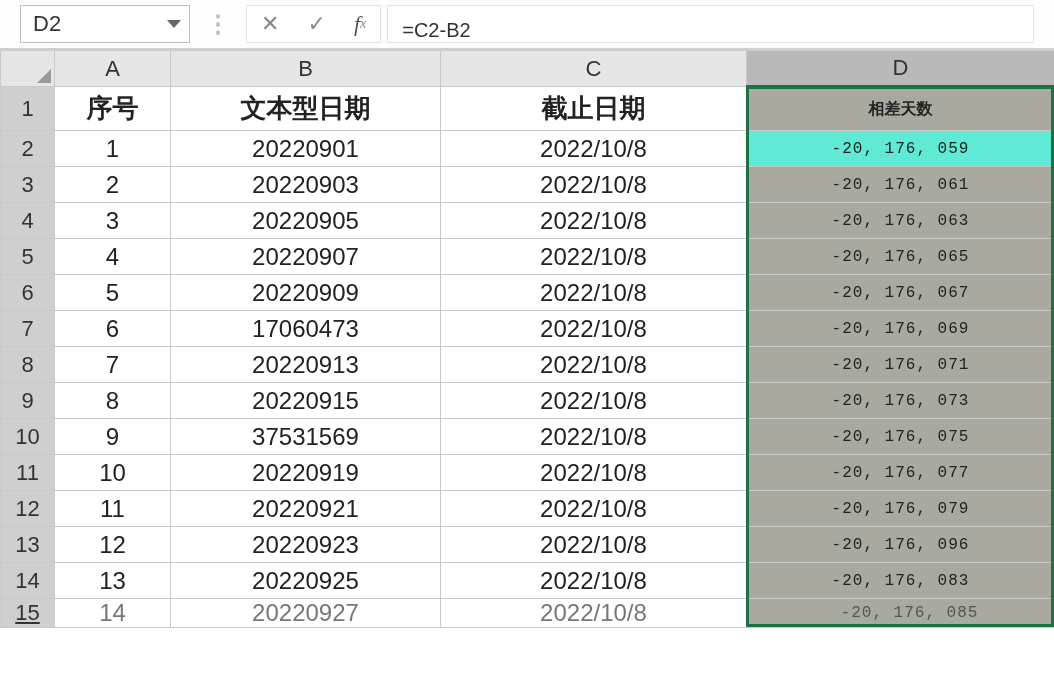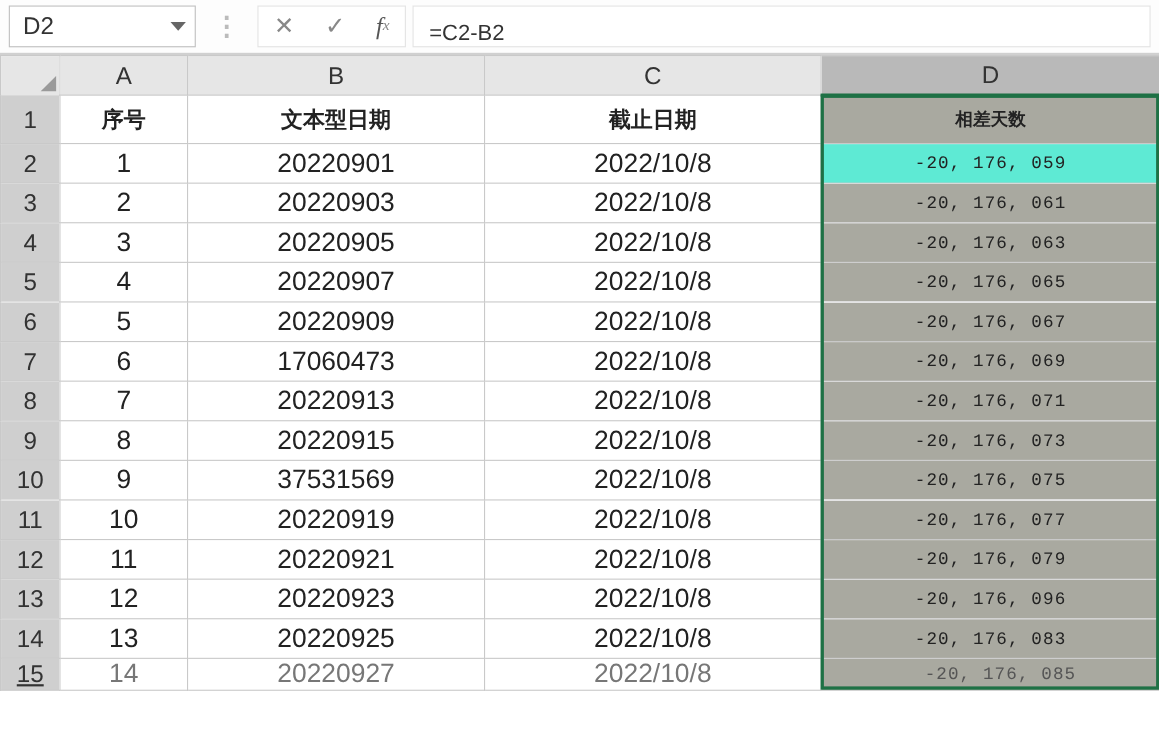--- a/index.html
+++ b/index.html
@@ -11,21 +11,21 @@
     height: 673px;
   }
 
   
   .formula-bar {
     display: flex;
     align-items: center;
     height: 50px;
     border-bottom: 2px solid #d0d0d0;
     background: #fdfdfd;
-    padding: 6px 8px;
+    padding: 6px 20px;
     gap: 6px;
   }
   .name-box {
     width: 170px;
     height: 38px;
     border: 1px solid #bfbfbf;
     background: #fff;
     display: flex;
     align-items: center;
     justify-content: space-between;
@@ -122,21 +122,21 @@
   col.cA { width: 116px; }
   col.cB { width: 270px; }
   col.cC { width: 306px; }
   col.cD { width: 308px; }
 
   .grid thead .colhdr { height: 30px; }
 
   
   .sheet-header td {
     font-weight: bold;
-    font-size: 20px;
+    font-size: 26px;
     height: 44px;
   }
 
   
   .colhdr.selD {
     background: #b9b9b9;
     border-bottom: 3px solid #1e7145;
   }
   .rowhdr.selR {
     background: #cfcfcf;

